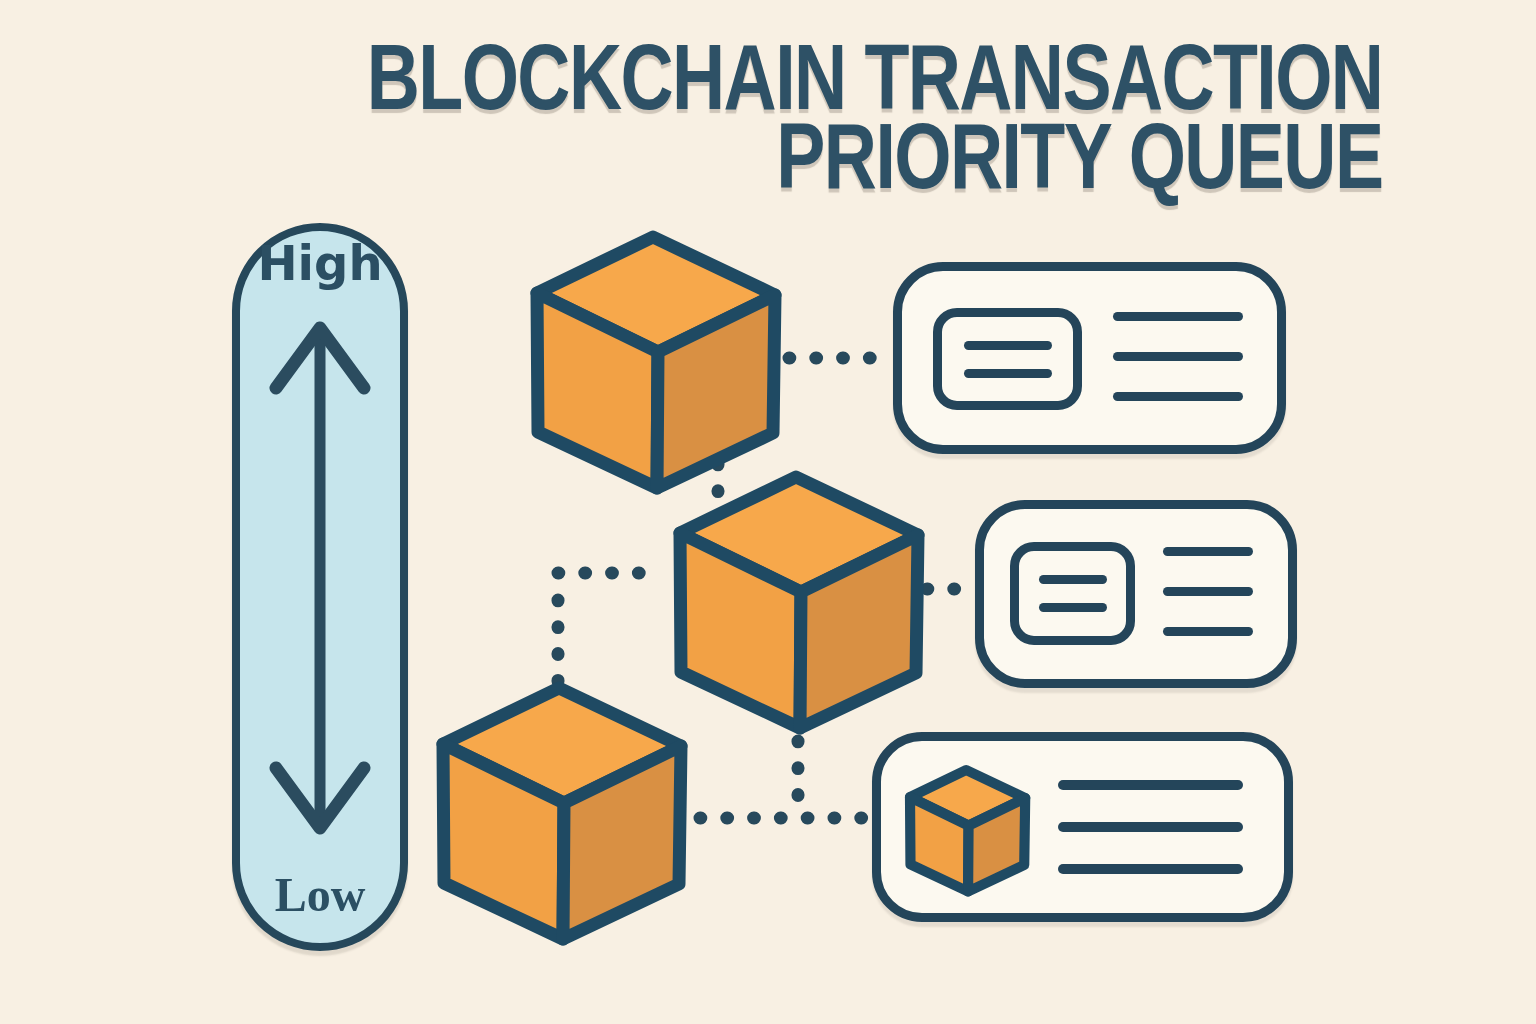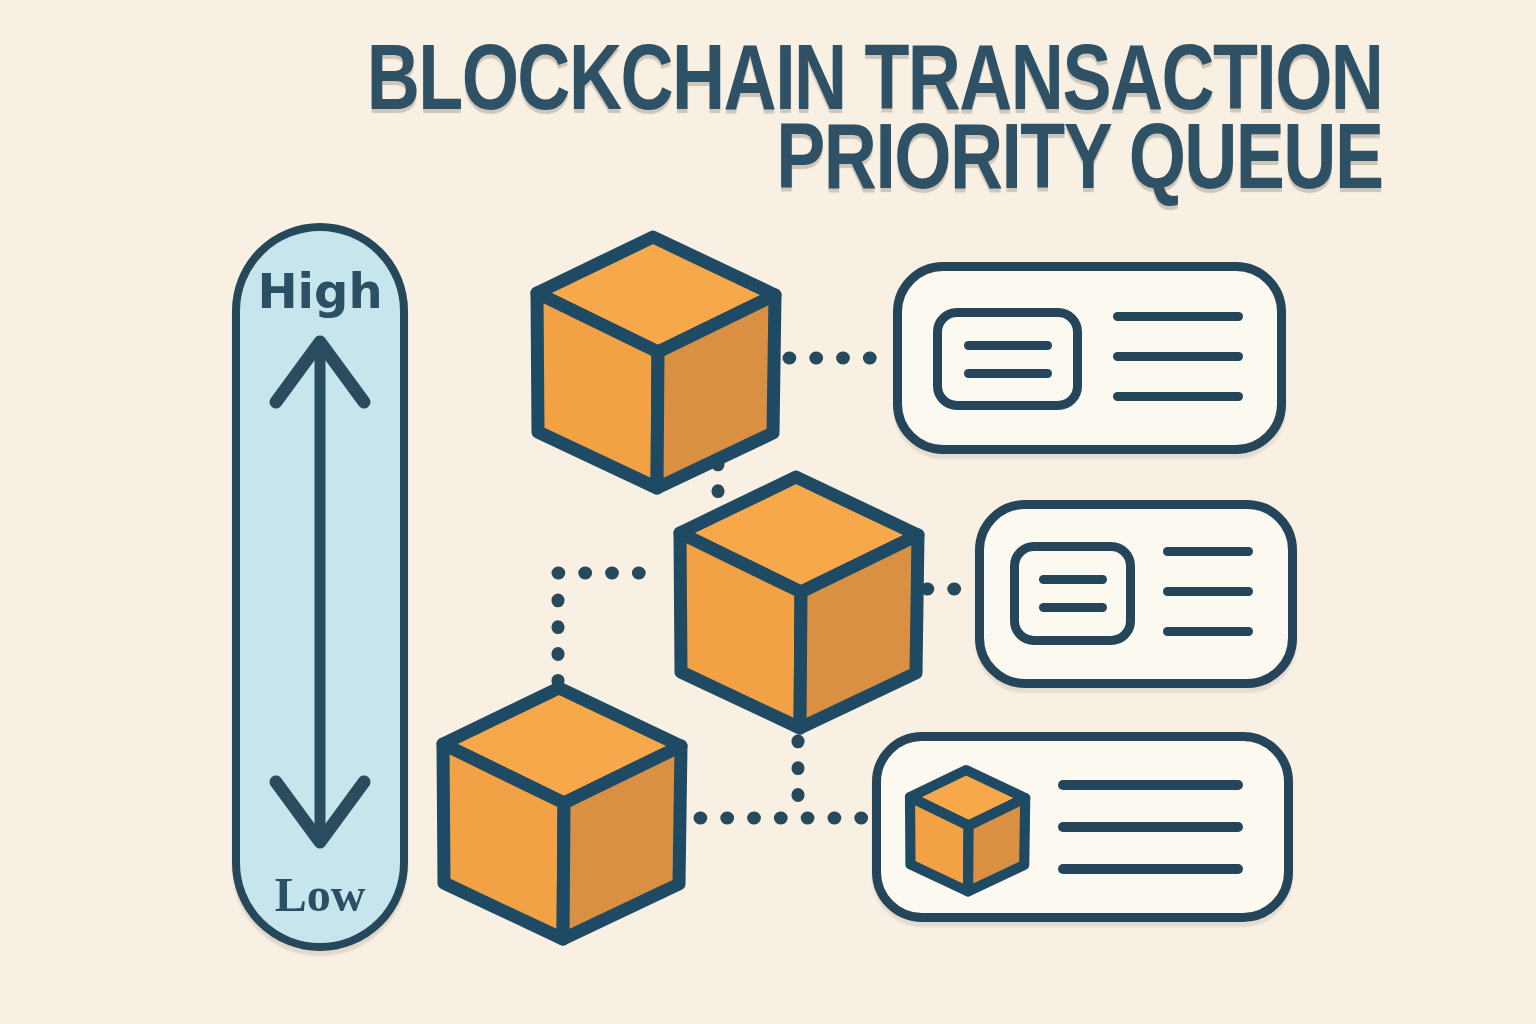--- a/index.html
+++ b/index.html
@@ -34,21 +34,21 @@
     border-radius:88px;
     box-sizing:border-box;
     display:flex;flex-direction:column;align-items:center;
     box-shadow:0 5px 2px rgba(90,80,70,.15);
   }
   .scale-label{
     color:#2b4f63;font-weight:bold;font-size:48px;
     font-family:"DejaVu Sans", sans-serif;
     line-height:1;
   }
-  .scale-label.high{margin-top:36px;text-align:right;}
+  .scale-label.high{margin-top:8px;text-align:right;}
   .scale-label.low{margin-bottom:24px;font-family:Liberation Serif, serif;}
   .scale-arrow{flex:1 1 auto;width:100%;margin:6px 0 8px 0;}
   
   .card{
     position:absolute;
     background:#fcf9f0;
     border:9px solid #24455a;
     border-radius:50px;
     box-sizing:border-box;
     box-shadow:0 5px 2px rgba(90,80,70,.12);

